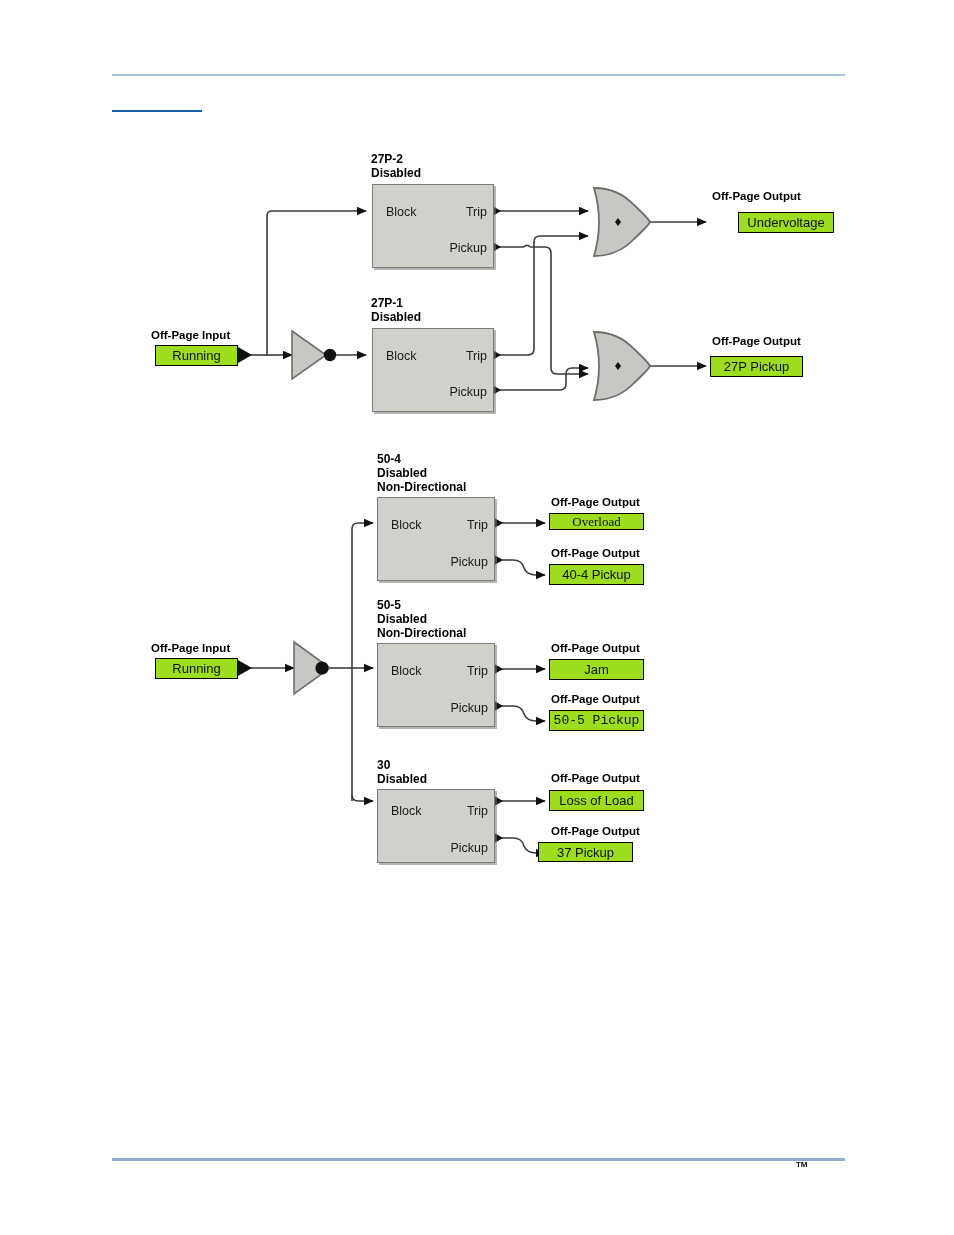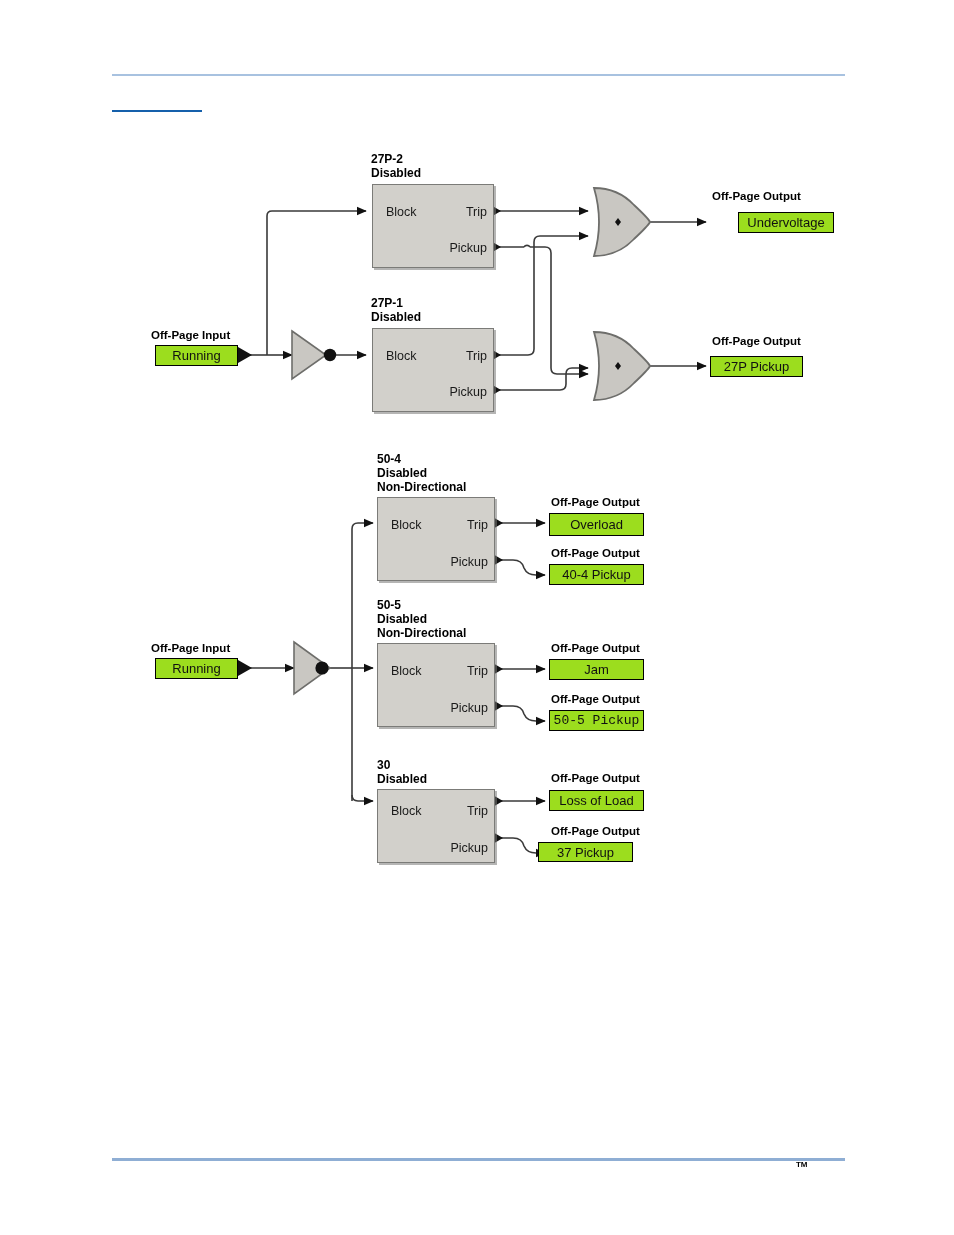--- a/index.html
+++ b/index.html
@@ -275,21 +275,21 @@
 
     <div class="blk-title" style="left:377px; top:758px;">30</div>
     <div class="blk-title" style="left:377px; top:772px;">Disabled</div>
     <div class="fblock" style="left:377px; top:789px; width:118px; height:74px;">
       <span class="port left" style="top:14px;">Block</span>
       <span class="port right" style="top:14px;">Trip</span>
       <span class="port right" style="top:51px;">Pickup</span>
     </div>
 
     <div class="op-label" style="left:551px; top:496px;">Off-Page Output</div>
-    <div class="chip" style="left:549px; top:513px; width:95px; height:23px;">Overload</div>
+    <div class="chip" style="left:549px; top:513px; width:95px; height:17px;font-family:Liberation Serif, serif;">Overload</div>
 
     <div class="op-label" style="left:551px; top:547px;">Off-Page Output</div>
     <div class="chip" style="left:549px; top:564px; width:95px; height:21px;">40-4 Pickup</div>
 
     <div class="op-label" style="left:551px; top:642px;">Off-Page Output</div>
     <div class="chip" style="left:549px; top:659px; width:95px; height:21px;">Jam</div>
 
     <div class="op-label" style="left:551px; top:693px;">Off-Page Output</div>
     <div class="chip" style="left:549px; top:710px; width:95px; height:21px;font-family:Liberation Mono, monospace;">50-5 Pickup</div>
 

